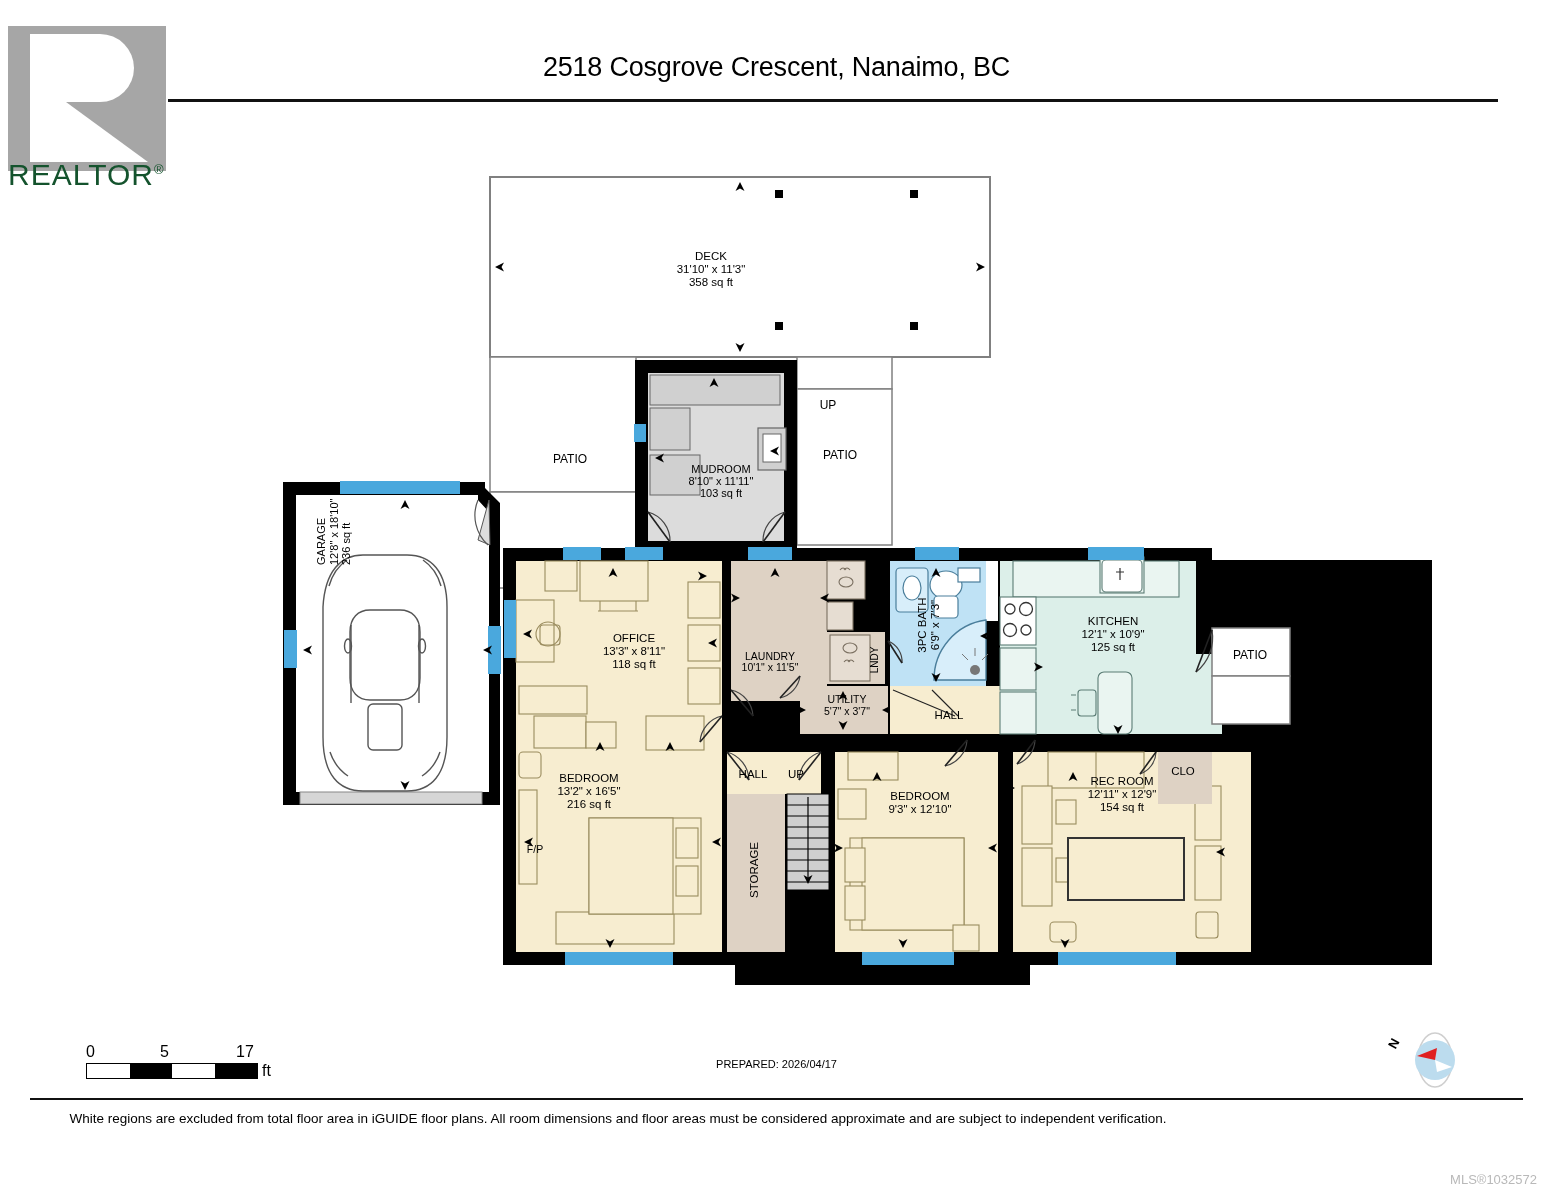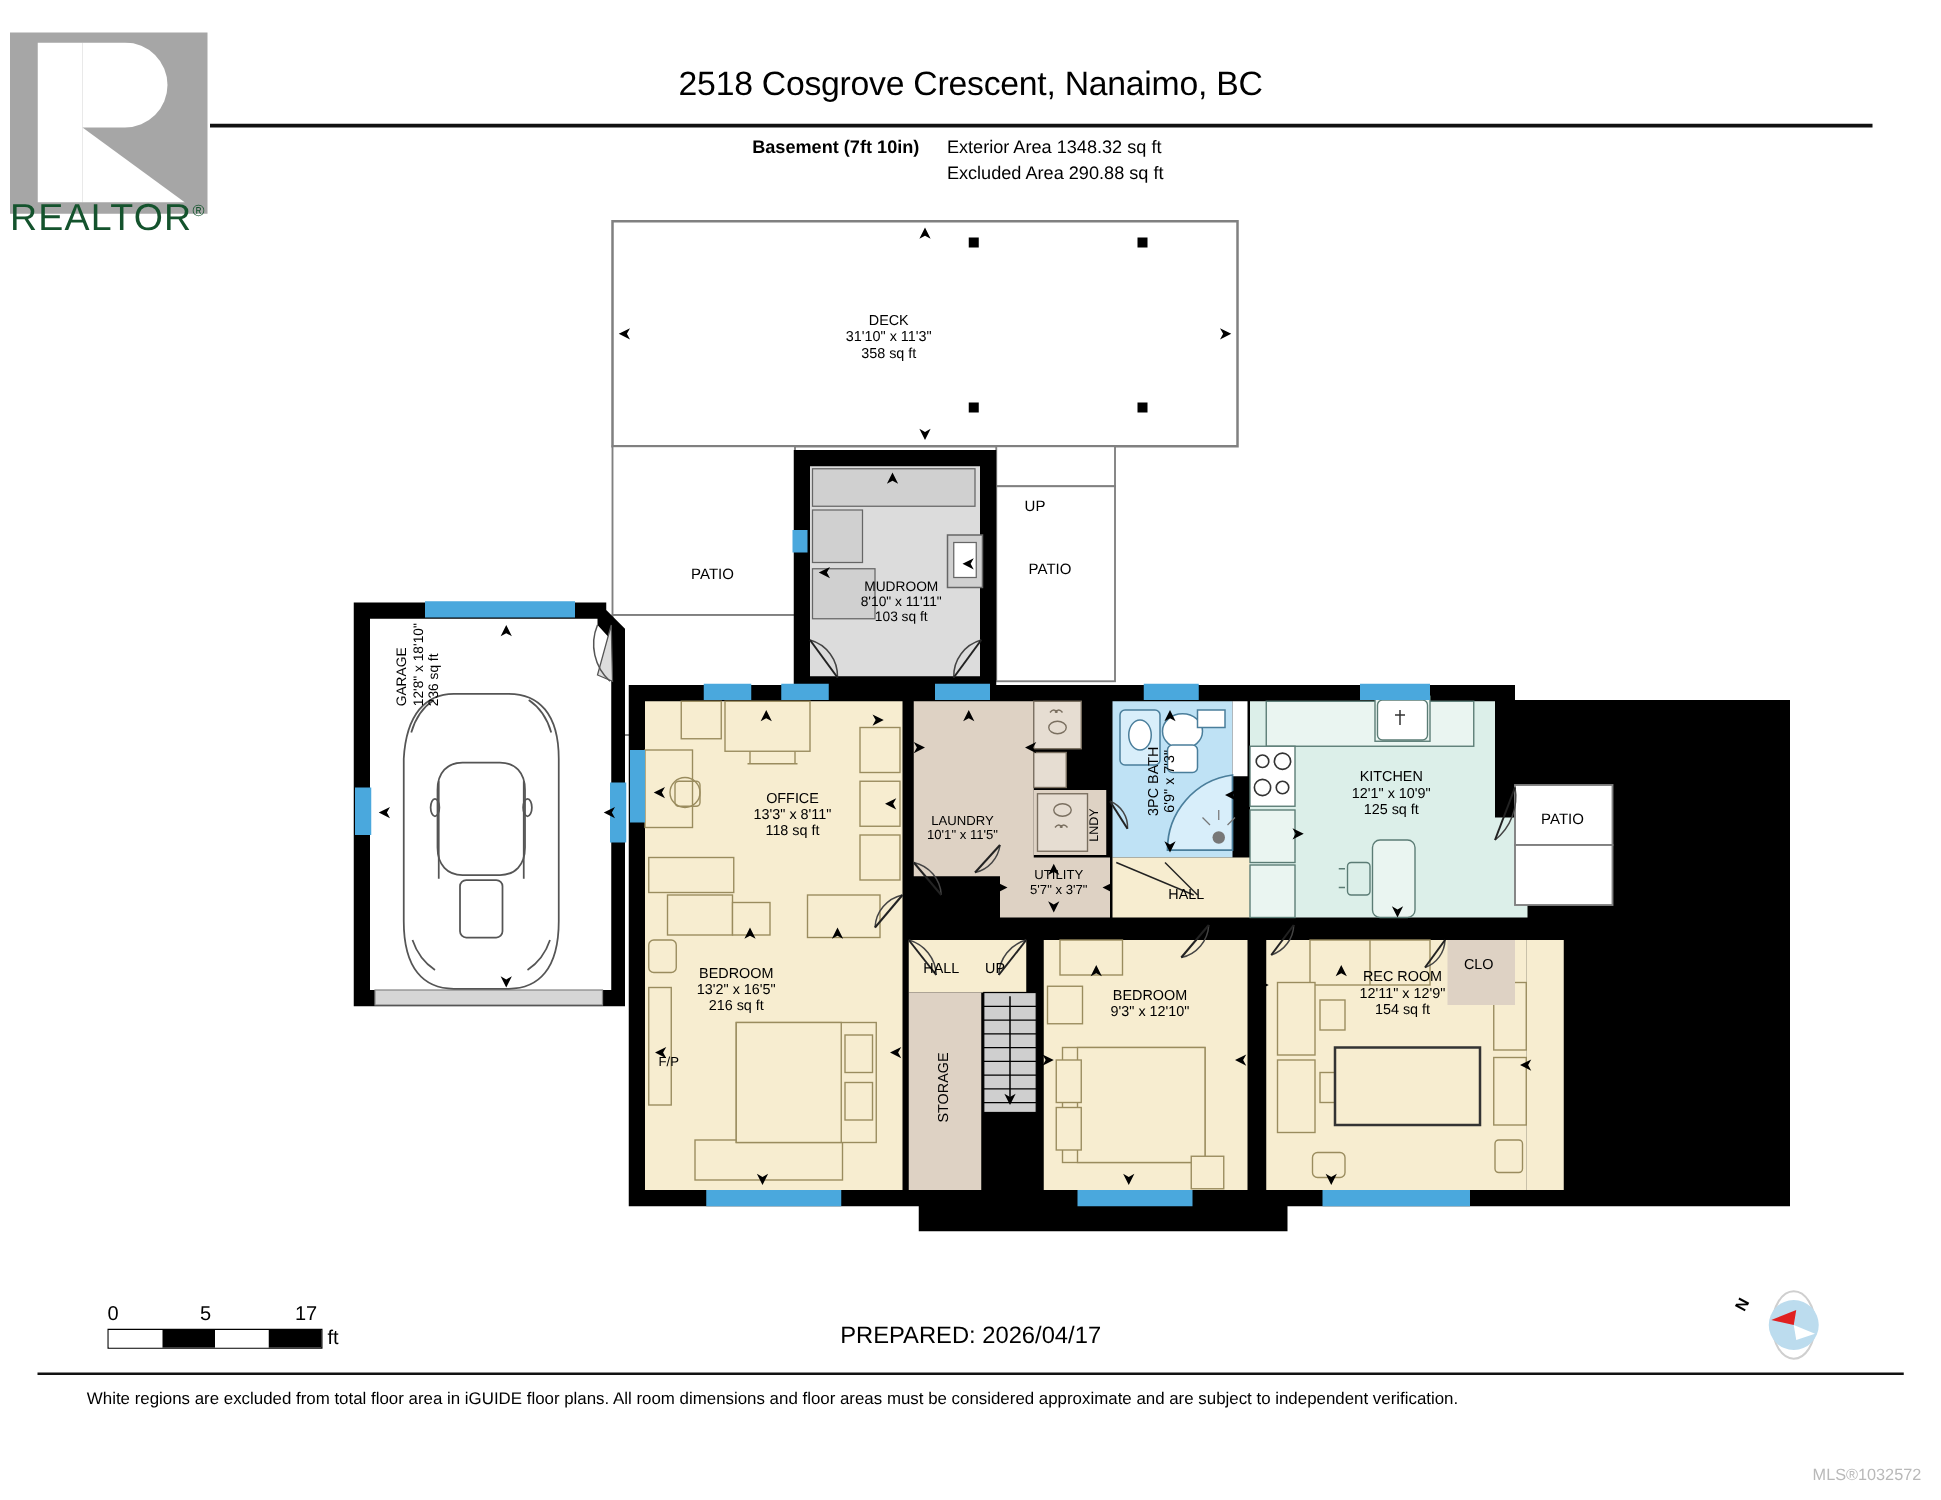--- a/index.html
+++ b/index.html
@@ -31,21 +31,21 @@
   
   .scalebar{position:absolute;left:86px;top:1063px;width:170px;height:14px;
             border:1px solid #000;display:flex;}
   .scalebar i{flex:1;display:block;}
   .scalebar i.b{background:#000;}
   .scalebar i.w{background:#fff;}
   .sc-lbl{position:absolute;font-size:16px;}
   .sc-ft{position:absolute;left:262px;top:1062px;font-size:16px;}
 
   .prepared{position:absolute;left:0;top:1058px;width:1553px;text-align:center;
-            font-size:19px;}
+            font-size:11px;}
 
   .compass{position:absolute;left:1406px;top:1031px;width:58px;height:58px;}
   .cmp-n{position:absolute;left:1389px;top:1036px;font-size:13px;font-weight:bold;
          transform:rotate(-62deg);transform-origin:center;}
 
   .foot-rule{position:absolute;left:30px;top:1098px;width:1493px;height:2px;background:#111;}
   .disclaimer{position:absolute;left:0;top:1111px;width:1236px;text-align:center;
               font-size:13.5px;}
   .mls{position:absolute;right:16px;top:1172px;font-size:13px;color:#b9b9b9;}
 </style>
@@ -59,28 +59,20 @@
     <path d="M36,0 H70 a34,34 0 0 1 0,68 H36 Z" fill="#ffffff"></path>
     <path d="M36,68 L118,128 L36,128 Z" fill="#ffffff"></path>
   </svg>
   <div class="logo-text"><span>REALTOR</span><sup>®</sup></div>
 </div>
 
 <div class="title">2518 Cosgrove Crescent, Nanaimo, BC</div>
 <div class="title-rule"></div>
 
 <div class="subhead">
-  <div class="sub-row">
-    <div class="sub-left">Basement (7ft 10in)</div>
-    <div class="sub-right">Exterior Area 1348.32 sq ft</div>
-  </div>
-  <div class="sub-row2">
-    <div class="sp"></div>
-    <div class="sub-right">Excluded Area 290.88 sq ft</div>
-  </div>
 </div>
 
 <svg id="plan" viewBox="0 0 1553 1200">
   <defs>
     <g id="arrowUp">
         <path d="M0,0 l-5,9 l5,-2.5 l5,2.5 Z" fill="#000"></path>
       </g>
   </defs>
 
   <g>

